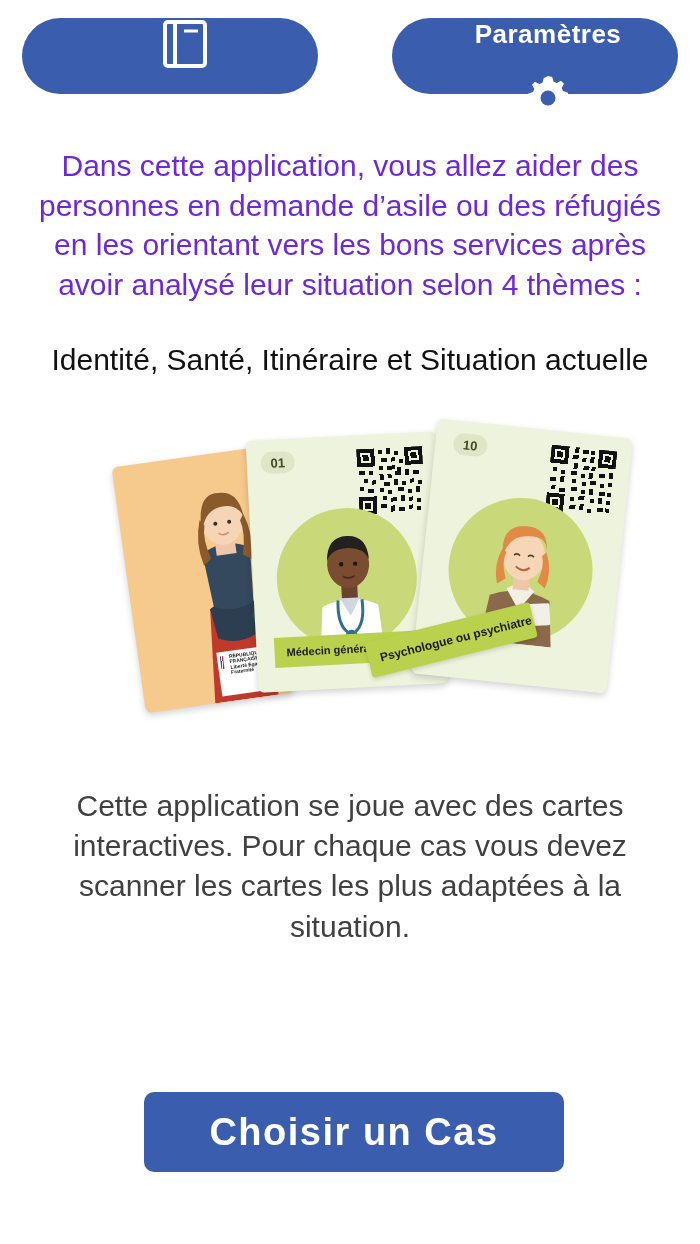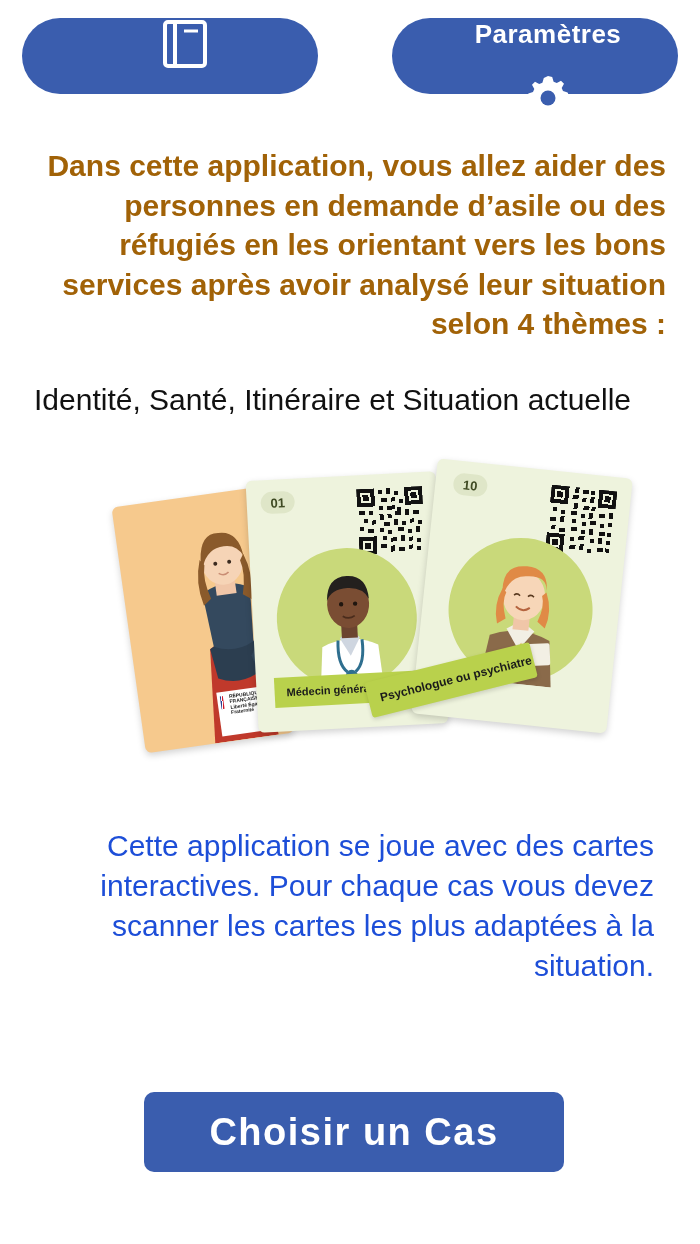--- a/index.html
+++ b/index.html
@@ -49,39 +49,38 @@
     gap: 24px;
   }
   .pill-label { white-space: nowrap; }
 
   .icon-book { width: 46px; height: 50px; display: block; }
   .icon-gear { width: 48px; height: 48px; display: block; }
 
   
   .intro {
     margin: 52px 34px 0 34px;
-    text-align: right;
+    text-align: center;
     font-size: 30px;
     line-height: 1.32;
-    color: #a16207;
-    font-weight: bold;
+    color: #6d28d9;
   }
   .themes {
     margin: 36px 34px 0 34px;
-    text-align: left;
+    text-align: center;
     font-size: 30px;
     line-height: 1.32;
     color: #111111;
   }
   .outro {
     margin: 38px 46px 0 46px;
-    text-align: right;
+    text-align: center;
     font-size: 30px;
     line-height: 1.34;
-    color: #1d4ed8;
+    color: #404040;
   }
 
   
   .cards-area {
     position: relative;
     width: 700px;
     height: 340px;
     margin-top: 28px;
   }
 

